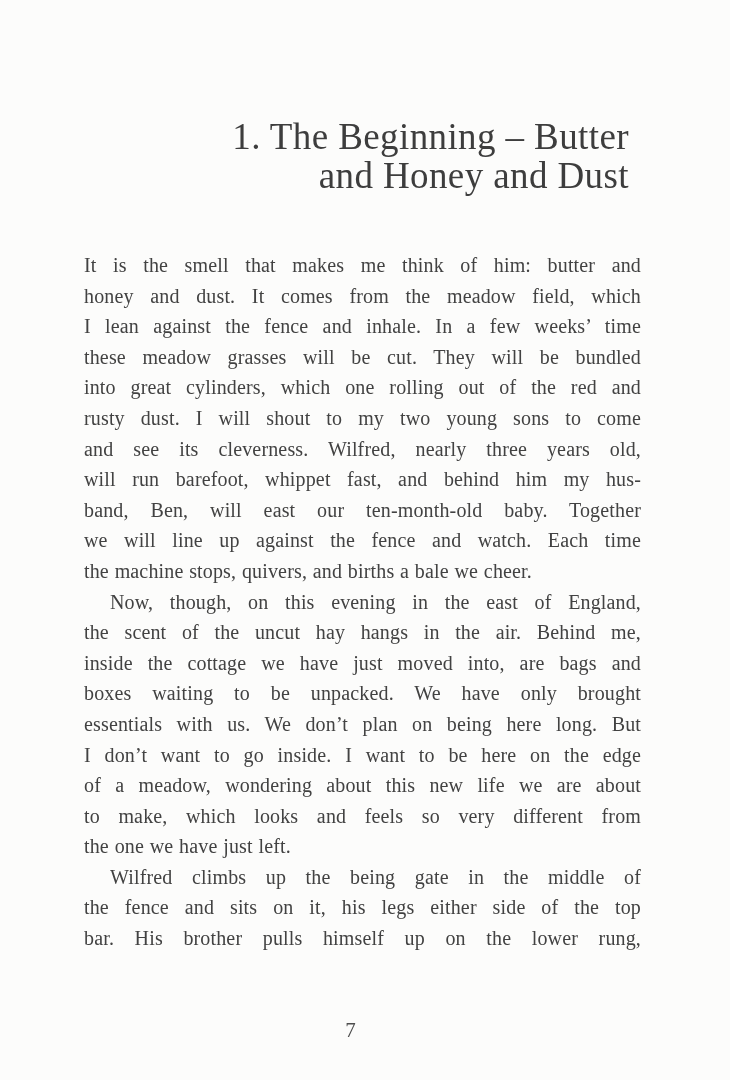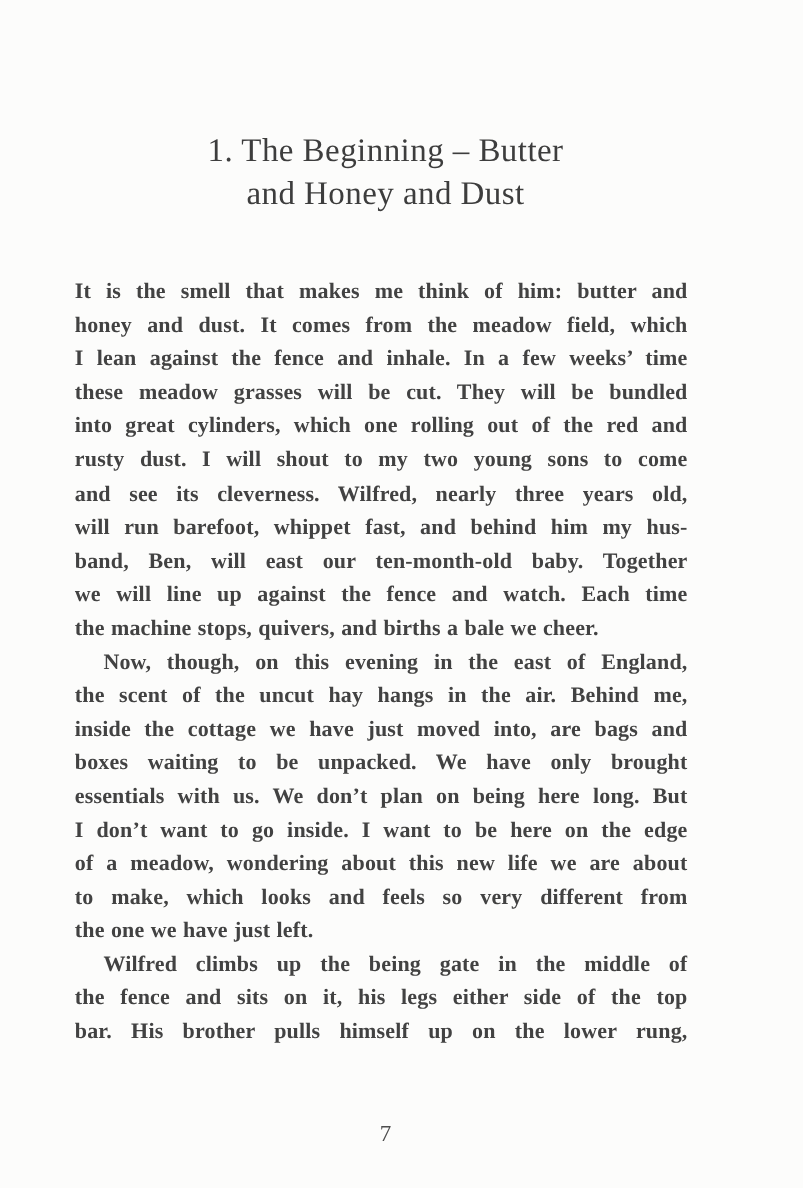--- a/index.html
+++ b/index.html
@@ -22,33 +22,32 @@
     color: var(--text);
     overflow: hidden;
   }
   .heading {
     position: absolute;
     top: 117px;
     left: 72px;
     width: 557px;
   }
   .heading-line {
-    text-align: center;
-    font-size: 30px;
+    text-align: right;
+    font-size: 37px;
     line-height: 39px;
     letter-spacing: 0.4px;
     color: var(--heading);
     white-space: nowrap;
   }
   .body-text {
     position: absolute;
     top: 250px;
-    left: 68px;
+    left: 84px;
     width: 557px;
-    font-weight: bold;
   }
   .line {
     font-size: 20px;
     line-height: 30.6px;
     height: 30.6px;
     overflow: hidden;
     letter-spacing: 0.15px;
     word-spacing: 0.6px;
     text-align: justify;
     text-align-last: justify;

